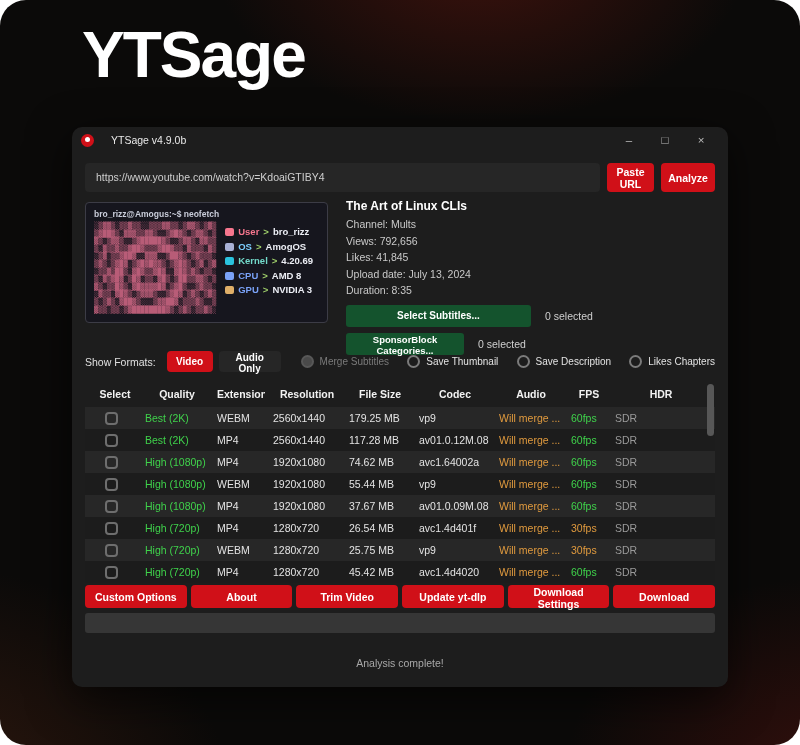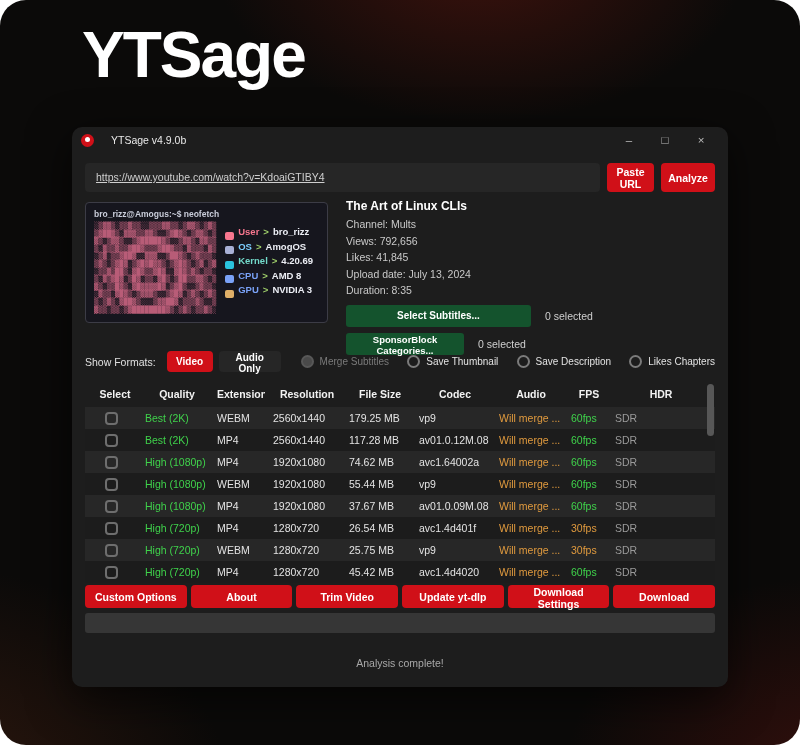--- a/index.html
+++ b/index.html
@@ -14,31 +14,31 @@
 
   .window { position:absolute; left:72px; top:127px; width:656px; height:560px; background:#1d1d1d; border-radius:10px; box-shadow:0 12px 44px rgba(0,0,0,.65); }
   .titlebar { height:26px; display:flex; align-items:center; padding:0 9px; gap:17px; }
   .app-icon { width:13px; height:13px; border-radius:50%; background:#d01018; position:relative; flex:0 0 auto; }
   .app-icon::after { content:""; position:absolute; left:4px; top:3px; width:5px; height:5px; border-radius:50%; background:#ffffff; }
   .win-title { font-size:10.5px; color:#e9e9e9; }
   .win-controls { margin-left:auto; display:flex; }
   .win-ctl { width:36px; text-align:center; font-size:11.5px; color:#bdbdbd; cursor:default; }
 
   .url-row { position:absolute; left:13px; top:36px; width:630px; height:29px; display:flex; gap:7px; }
-  .url-input { flex:1; background:#262626; border-radius:4px; color:#cfcfcf; font-size:10.5px; line-height:29px; padding:0 11px; white-space:nowrap; overflow:hidden;text-decoration:underline; }
+  .url-input { flex:1; background:#262626; border-radius:4px; color:#cfcfcf; font-size:10.5px; line-height:29px; padding:0 11px; white-space:nowrap; overflow:hidden; }
   .btn-red { background:#d01018; color:#ffffff; border:none; border-radius:4px; font-weight:bold; font-size:10.5px; cursor:pointer; }
   .btn-paste { width:47px; } .btn-analyze { width:54px; }
 
   .media-row { position:absolute; left:13px; top:72px; width:630px; display:flex; gap:18px; }
   .terminal { margin-top:3px; width:243px; height:121px; background:#16161e; border:1px solid #3c3c46; border-radius:4px; padding:6px 8px; flex:0 0 auto; overflow:hidden; font-family:"DejaVu Sans Mono", monospace; }
   .prompt { color:#c9cdda; font-size:8.5px; font-weight:bold; white-space:nowrap; }
   .term-body { display:flex; gap:9px; margin-top:4px; }
   .art { margin:0; font-size:7px; line-height:7.6px; color:#b85c77; font-family:"DejaVu Sans Mono", monospace; }
   .specs { font-size:9.5px; font-family:"DejaVu Sans Mono", monospace; padding-top:2px; }
-  .spec-row { display:flex; align-items:flex-end; gap:4px; line-height:14.5px; white-space:nowrap; }
+  .spec-row { display:flex; align-items:center; gap:4px; line-height:14.5px; white-space:nowrap; }
   .spec-icon { width:9px; height:8px; border-radius:2px; flex:0 0 auto; }
   .spec-label { font-weight:bold; }
   .spec-arrow { font-weight:bold; color:#9ece6a; }
   .spec-value { font-weight:bold; color:#eceef5; }
 
   .video-info { flex:1; min-width:0; }
   .vtitle { font-size:12px; font-weight:bold; color:#ffffff; margin-bottom:3px; }
   .meta-line { font-size:10.5px; color:#c9c9c9; line-height:16.5px; }
   .sub-row { display:flex; align-items:center; margin-top:6px; }
   .btn-dark { background:#14532d; color:#ffffff; border:none; border-radius:3px; font-weight:bold; cursor:pointer; height:22px; }

